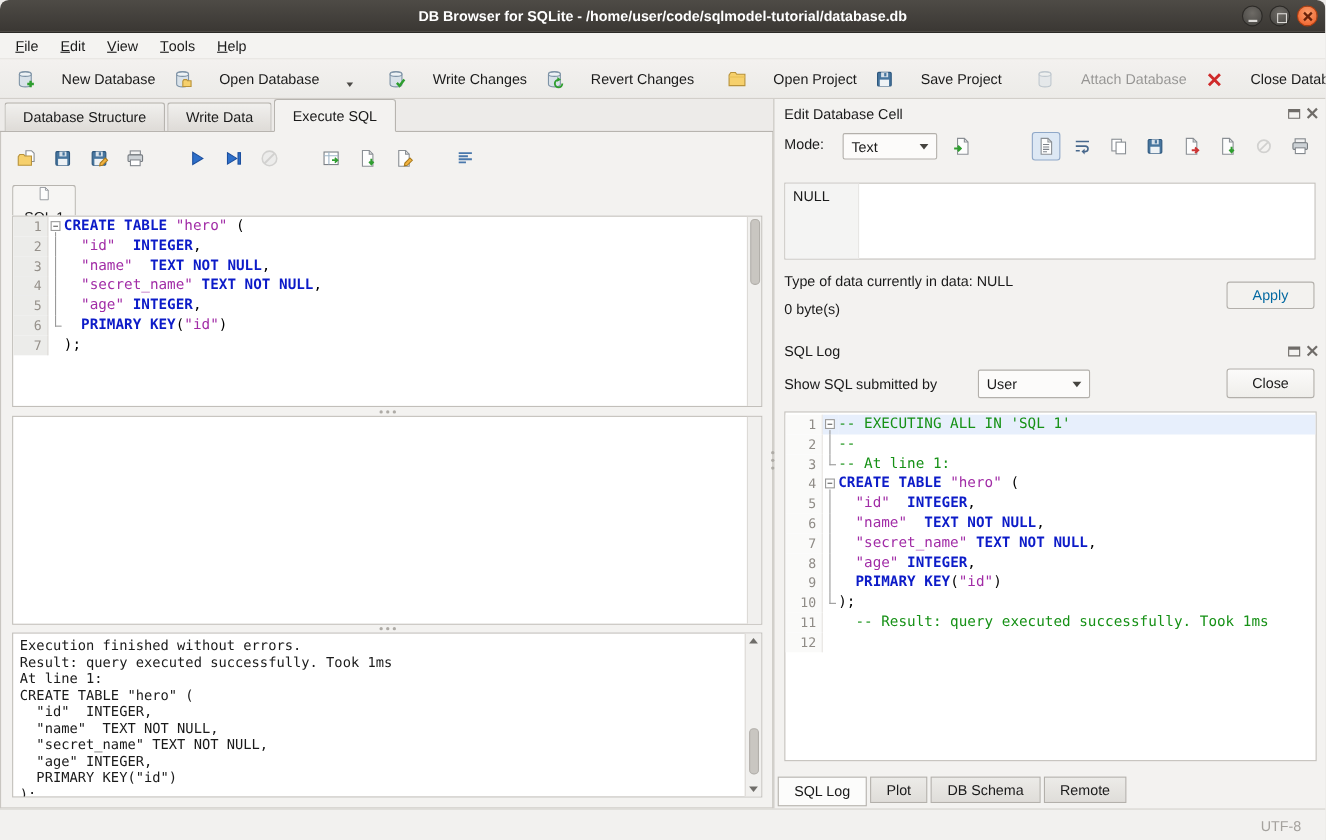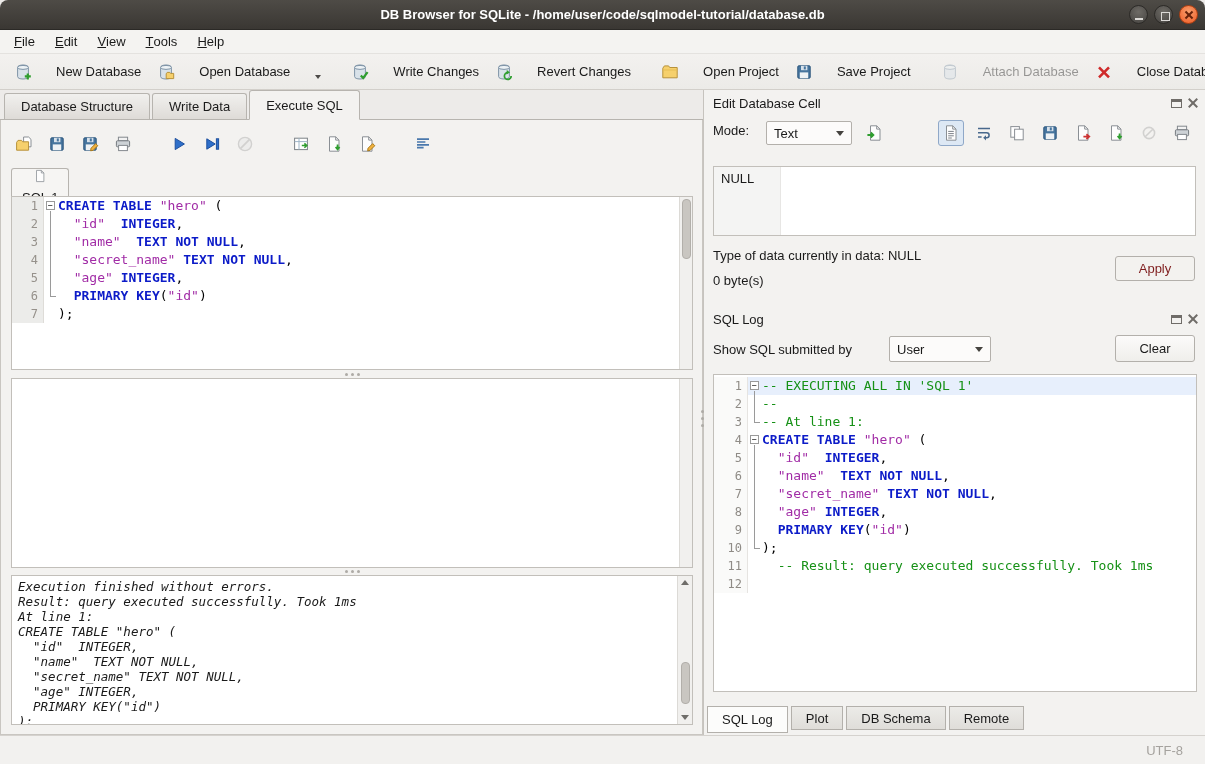--- a/index.html
+++ b/index.html
@@ -83,36 +83,36 @@
 
   .hsplit{position:absolute;left:10px;width:682px;display:flex;align-items:center;justify-content:center;gap:3px;}
   .hsplit i{width:3px;height:3px;background:#aeaba6;border-radius:50%;}
 
   .results{position:absolute;top:258px;left:10px;width:682px;height:190px;background:#fff;border:1px solid #c2bfba;}
   .spin{position:absolute;right:3px;top:3px;width:10px;}
   .spin::before{content:"";display:block;margin:1px auto;width:0;height:0;border-left:4px solid transparent;border-right:4px solid transparent;border-bottom:5px solid #4c4a47;}
   .spin::after{content:"";display:block;margin:1px auto;width:0;height:0;border-left:4px solid transparent;border-right:4px solid transparent;border-top:5px solid #4c4a47;}
 
   .msg-log{position:absolute;top:455px;left:10px;width:682px;height:150px;background:#fff;border:1px solid #c2bfba;}
-  .msg-text{position:absolute;left:0;top:0;right:15px;bottom:0;padding:3px 6px;font-family:"DejaVu Sans Mono",monospace;font-size:12.5px;line-height:15px;white-space:pre;overflow:hidden;font-style:italic;}
+  .msg-text{position:absolute;left:0;top:0;right:15px;bottom:0;padding:3px 6px;font-family:"DejaVu Sans Mono",monospace;font-size:12.5px;line-height:15px;white-space:pre;overflow:hidden;}
 
   
   .dock-title{position:absolute;left:9px;}
   .dock-icons{position:absolute;right:7px;display:flex;gap:6px;align-items:center;}
   .dock-float{width:11px;height:9px;border:1px solid #6f6c68;border-top-width:3px;}
   .dock-close{position:relative;width:10px;height:10px;}
   .dock-close::before,.dock-close::after{content:"";position:absolute;left:-1px;top:4px;width:12px;height:2px;background:#6f6c68;}
   .dock-close::before{transform:rotate(45deg);}
   .dock-close::after{transform:rotate(-45deg);}
 
   .combo{position:absolute;display:flex;align-items:center;justify-content:space-between;padding:0 7px;background:#fcfbfa;border:1px solid #b3b0ab;border-radius:2px;}
   .combo-arrow{width:0;height:0;border-left:4px solid transparent;border-right:4px solid transparent;border-top:5px solid #45433f;}
 
   .btn{display:flex;align-items:center;justify-content:center;background:linear-gradient(#fcfbfa,#efeeeb);border:1px solid #b3b0ab;border-radius:3px;}
-  .btn.disabled{color:#7f1d1d;background:#f3f2ef;}
+  .btn.disabled{color:#0369a1;background:#f3f2ef;}
 
   .cell-editor{position:absolute;left:9px;top:76px;width:483px;height:70px;background:#fff;border:1px solid #c2bfba;}
   .cell-strip{position:absolute;left:0;top:0;bottom:0;width:67px;background:#f4f4f3;border-right:1px solid #e7e6e4;}
   .cell-text{position:absolute;left:7px;top:4px;}
 
   .cell-icons{position:absolute;right:10px;top:30px;display:flex;gap:7px;}
 
   .log-area{position:absolute;left:9px;top:284px;width:484px;height:318px;background:#fff;border:1px solid #c2bfba;overflow:hidden;padding-top:2px;}
   .log-area .lnum{background:#fafaf9;color:#8f8b86;border-right:1px solid #e6e4e1;width:34px;}
 
@@ -511,21 +511,21 @@
     <span class="dock-float"></span>
     <span class="dock-close"></span>
   </div>
 
   <div style="position:absolute;left:9px;top:252px;">Show SQL submitted by</div>
   <div class="combo" style="left:185px;top:246px;width:102px;height:26px;">
     <span>User</span>
     <span class="combo-arrow"></span>
   </div>
   <div class="btn" style="position:absolute;right:10px;top:245px;width:80px;height:27px;">
-    <span>Clear</span>
+    <span>Close</span>
   </div>
 
   <div class="log-area">
     <div id="log-code">
         <div class="crow hl">
           <span class="lnum">1</span>
           <span class="fold f-start">
             <span class="fbox">−</span>
           </span>
           <span class="ctext"><span class="tk-cm">-- EXECUTING ALL IN 'SQL 1'</span></span>

